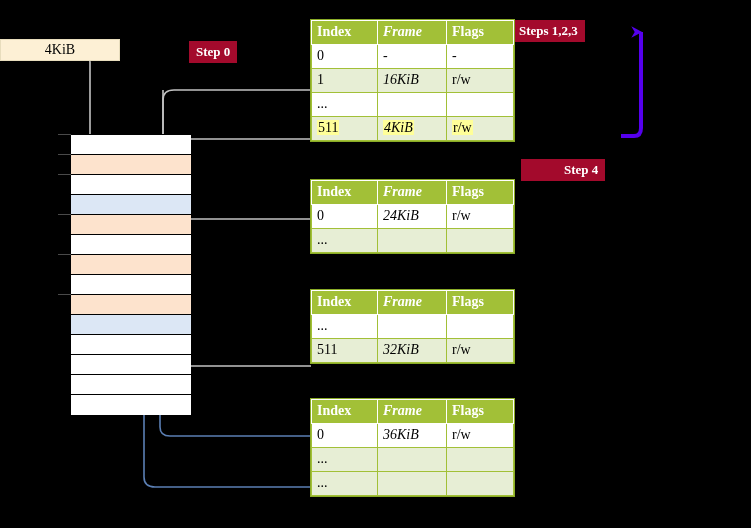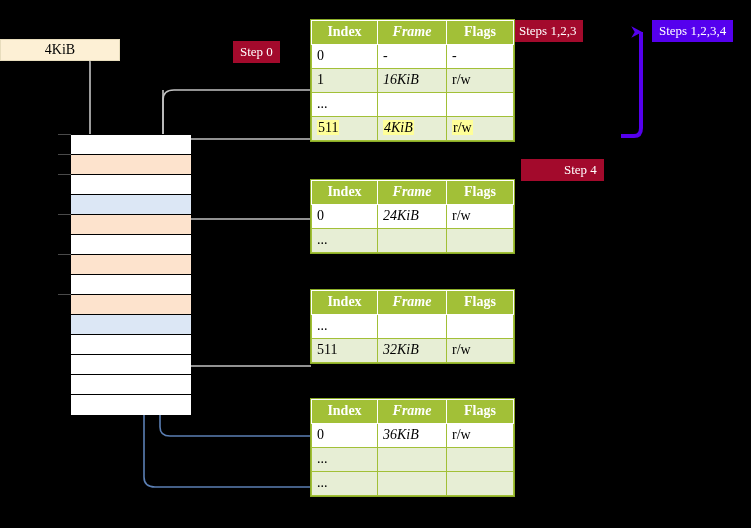--- a/index.html
+++ b/index.html
@@ -19,21 +19,21 @@
   
   .badge {
     position: absolute;
     color: #ffffff;
     font-size: 13px;
     line-height: 1;
     padding: 4px 7px 5px 7px;
     white-space: nowrap;
     font-family: "Liberation Serif", "DejaVu Serif", serif;
   }
-  .badge-red   { background: #a30a2c; }
+  .badge-red   { background: #a30a2c; font-weight: bold; }
   .badge-blue  { background: #5500ee; }
 
   
   .kib-box {
     position: absolute;
     background: #fdf0d5;
     border: 1px solid #e8ddbd;
     color: #000000;
     font-size: 14px;
     text-align: center;
@@ -82,21 +82,21 @@
     background: #ffffff;
     font-size: 14px;
     color: #000000;
     table-layout: fixed;
     box-shadow: 0 0 0 1px #8aab27;
   }
   .ptable th {
     background: #a2c037;
     color: #ffffff;
     font-weight: bold;
-    text-align: center;
+    text-align: left;
     padding: 3px 5px 4px 5px;
     border: 1px solid #ffffff;
     font-size: 14px;
     height: 16px;
   }
   .ptable td {
     border: 1px solid #a2c037;
     padding: 3px 5px 4px 5px;
     height: 16px;
     vertical-align: middle;
@@ -152,25 +152,24 @@
 
     <path d="M 311,436 L 170,436 Q 160,436 160,427 L 160,336" fill="none" stroke="#5b7fb4" stroke-width="1.6" marker-end="url(#ar-blue)"></path>
 
     <path d="M 311,487 L 155,487 Q 144,487 144,477 L 144,223" fill="none" stroke="#5b7fb4" stroke-width="1.6" marker-end="url(#ar-blue)"></path>
 
     <path d="M 621,136 L 634,136 Q 641,136 641,128 L 641,32" fill="none" stroke="#5500ee" stroke-width="4" marker-end="url(#ar-purple)"></path>
   </svg>
 
   <div class="kib-box" style="left:0px; top:39px; width:120px; height:22px;">4KiB</div>
 
-  <div class="badge badge-red" style="left:189px; top:41px;margin-left:44px;">Step 0</div>
+  <div class="badge badge-red" style="left:189px; top:41px;">Step 0</div>
 
   <div class="badge badge-red" style="left:512px; top:20px;">Steps 1,2,3</div>
 
-  <div class="badge badge-blue" style="left:652px; top:20px;">Steps 1,2,3,4</div>
 
   <div class="badge badge-red" style="left:521px; top:159px;padding-left:43px;">Step 4</div>
 
   <div id="memcol">
       <div class="mem-row" style="top: 0px; height: 20px;"></div>
       <div class="mem-row orange" style="top: 20px; height: 20px;"></div>
       <div class="mem-row" style="top: 40px; height: 20px;"></div>
       <div class="mem-row blue" style="top: 60px; height: 20px;"></div>
       <div class="mem-row orange" style="top: 80px; height: 20px;"></div>
       <div class="mem-row" style="top: 100px; height: 20px;"></div>

